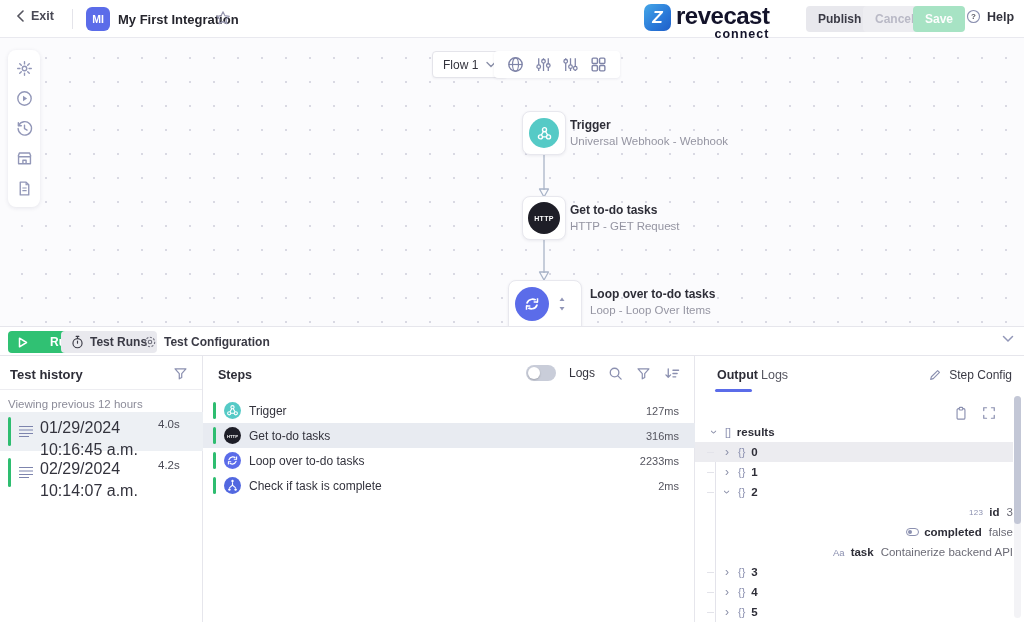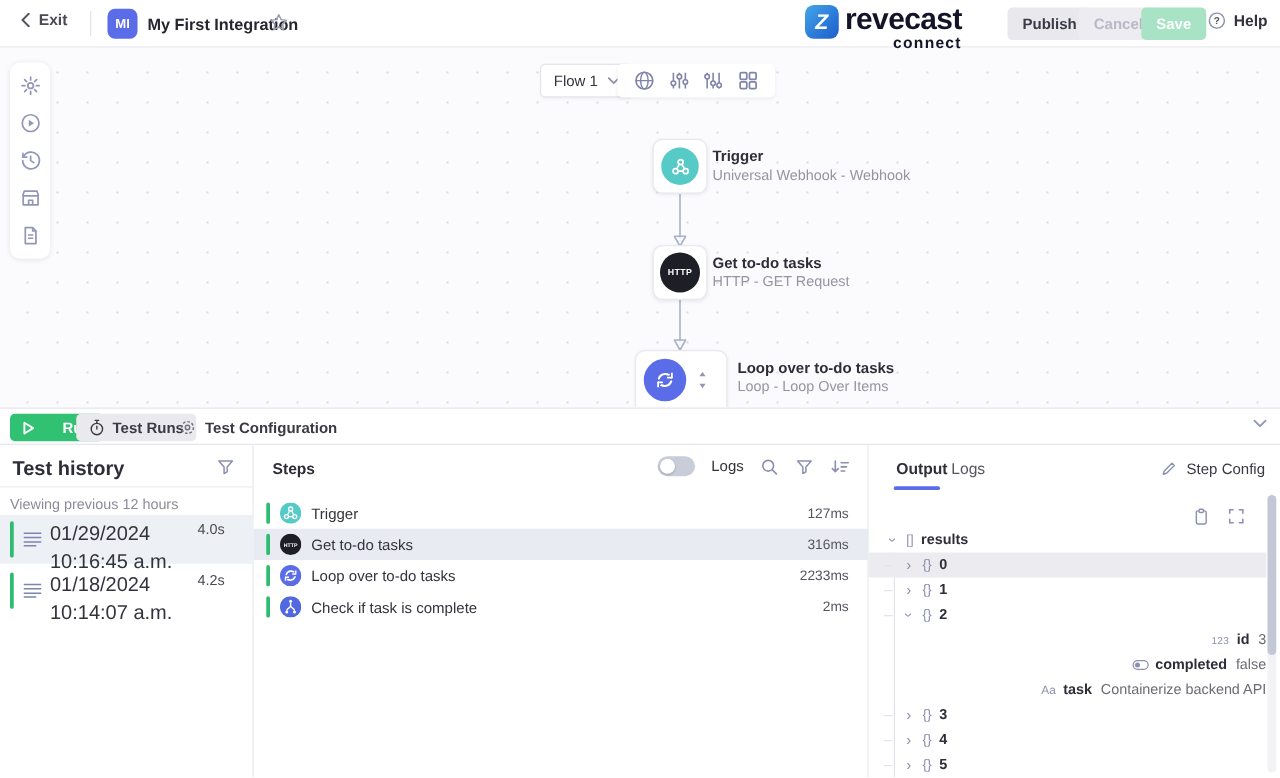--- a/index.html
+++ b/index.html
@@ -51,21 +51,21 @@
   .runbar-collapse { position:absolute; left:1002px; top:8px; cursor:pointer; }
 
   
   .bottom { position:absolute; left:0; top:356px; width:1024px; height:266px; background:#fff; }
   .panel { position:absolute; top:0; height:266px; background:#fff; }
   .p-history { left:0; width:203px; border-right:1px solid #e6e6ec; }
   .p-steps { left:203px; width:492px; border-right:1px solid #e6e6ec; }
   .p-output { left:695px; width:329px; }
 
   .ph-head { position:relative; height:34px; border-bottom:1px solid #ededf1; }
-  .ph-title { position:absolute; left:10px; top:11px; font-size:16px; font-weight:bold; color:#2e2e38; }
+  .ph-title { position:absolute; left:10px; top:11px; font-size:13px; font-weight:bold; color:#2e2e38; }
   .ph-filter { position:absolute; right:14px; top:10px; cursor:pointer; }
   .ph-viewing { position:absolute; left:8px; top:42px; font-size:11.5px; color:#8c8c99; }
   .hist-entry { position:absolute; left:0; width:203px; height:39px; cursor:pointer; }
   .hist-entry.sel { background:#edf0f4; }
   .hist-bar { position:absolute; left:8px; top:5px; width:3px; height:29px; background:#2ebd70; border-radius:2px; }
   .hist-lines { position:absolute; left:18px; top:12px; }
   .hist-ts { position:absolute; left:40px; top:5px; width:112px; font-size:16px; color:#33333d; line-height:1.35; }
   .hist-dur { position:absolute; left:158px; top:6px; font-size:11.5px; color:#4a4a56; }
 
   .ps-head { position:relative; height:38px; }
@@ -350,21 +350,21 @@
         <div class="hist-ts">01/29/2024 10:16:45 a.m.</div>
         <div class="hist-dur">4.0s</div>
       </div>
       <div class="hist-entry" style="top:97px;">
         <div class="hist-bar"></div>
         <span class="hist-lines">
             <svg width="16" height="14" viewBox="0 0 16 14">
               <path d="M1 2.5h14M1 6h14M1 9.5h14M1 12.5h10" stroke="#7d84ad" stroke-width="1.2"></path>
             </svg>
           </span>
-        <div class="hist-ts">01/18/2024 10:14:07 a.m.</div>
+        <div class="hist-ts">02/29/2024 10:14:07 a.m.</div>
         <div class="hist-dur">4.2s</div>
       </div>
     </section>
 
     <section class="panel p-steps">
       <div class="ps-head">
         <span class="ps-title">Steps</span>
         <div class="ps-controls">
           <span class="toggle">
               <span class="knob"></span>

